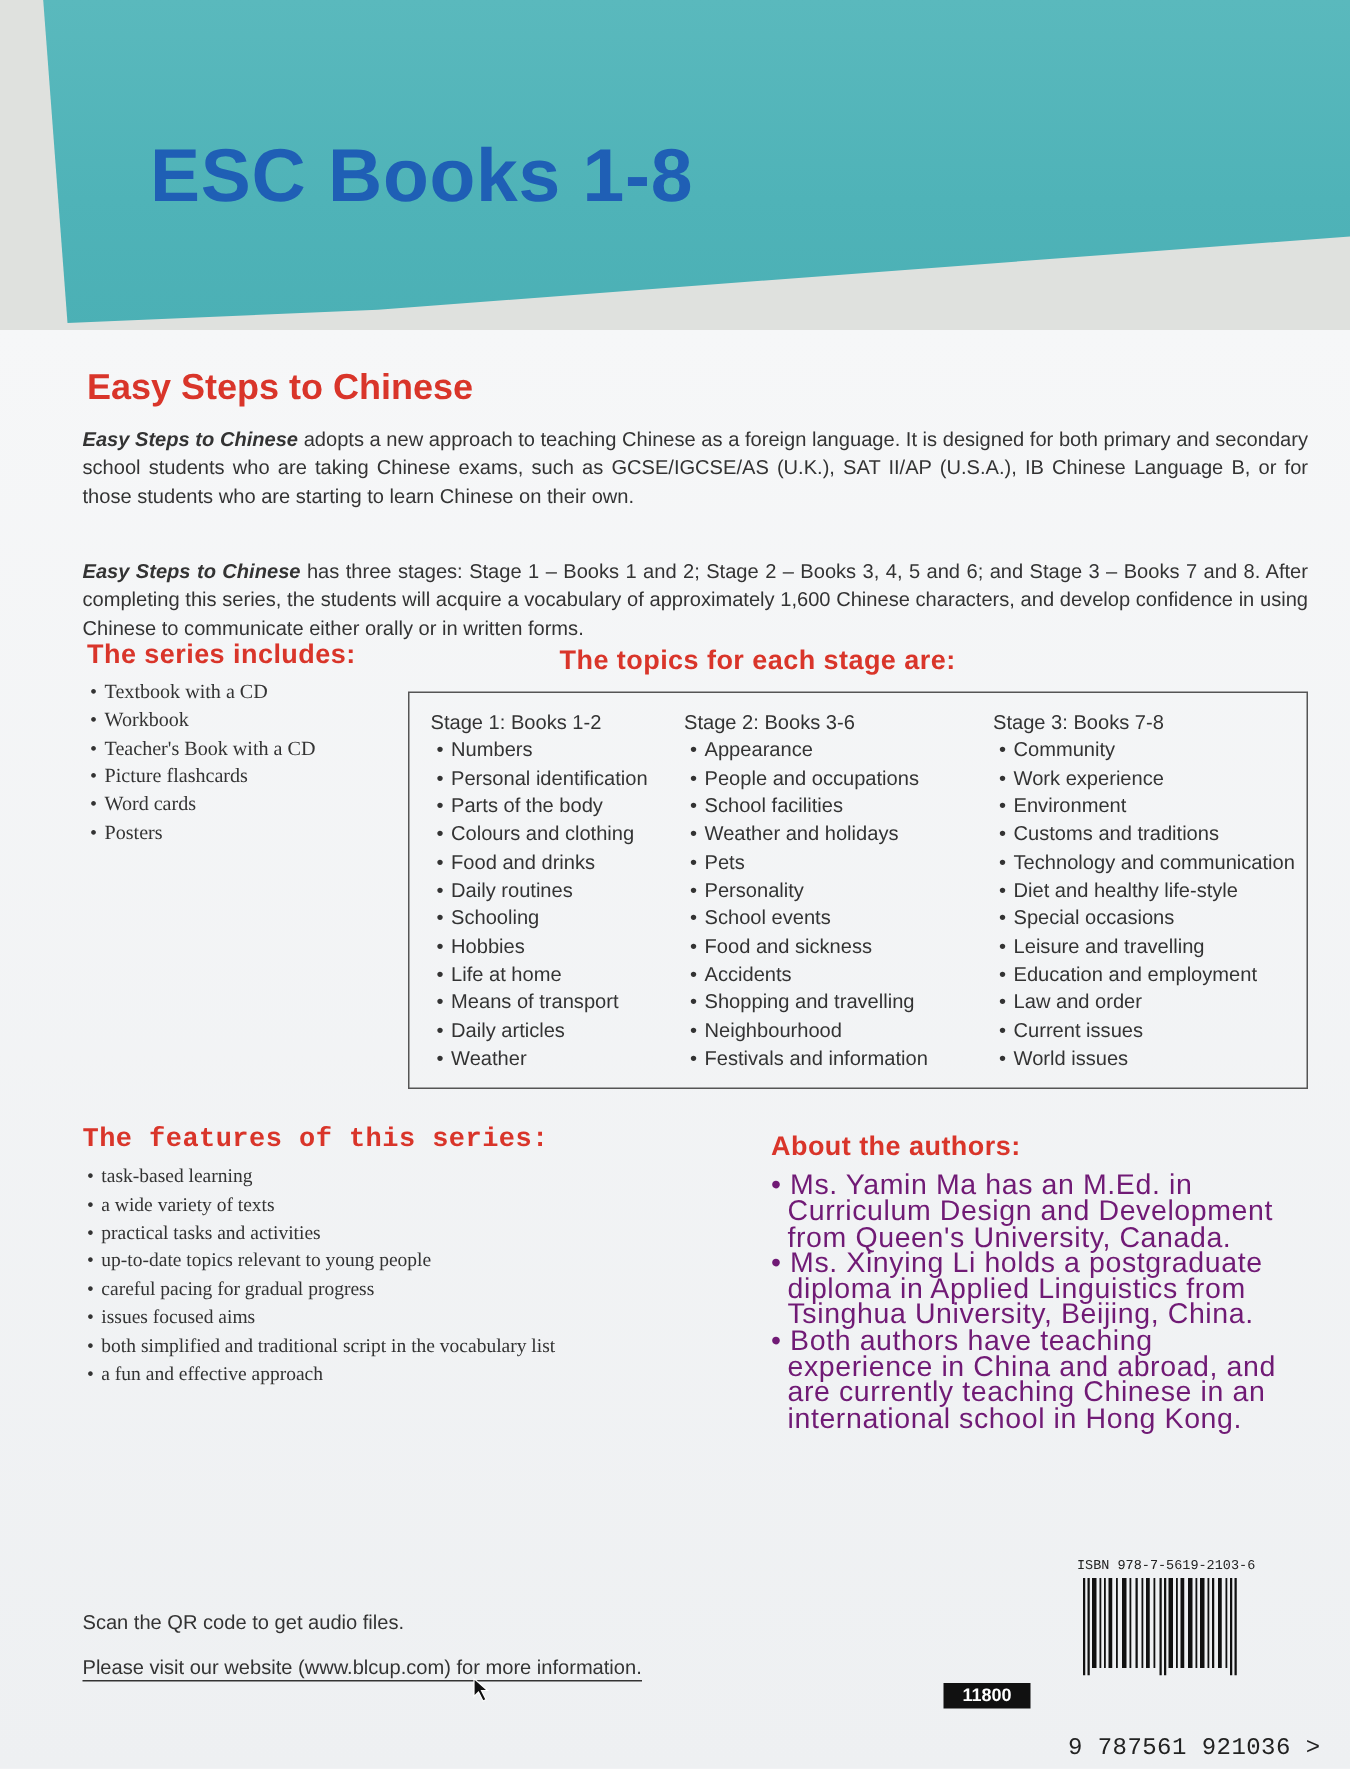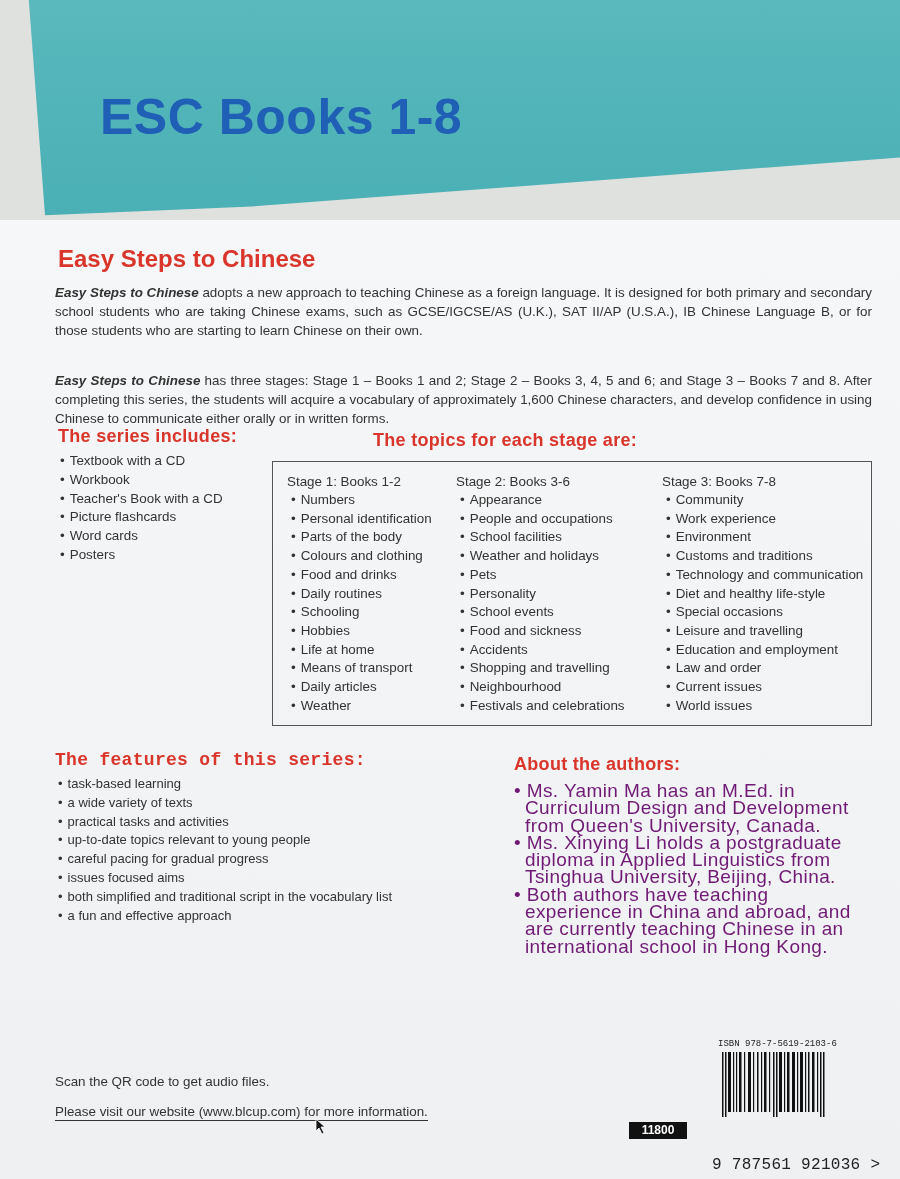--- a/index.html
+++ b/index.html
@@ -9,21 +9,21 @@
   .title{position:absolute;left:100px;top:88px;font-size:50px;font-weight:bold;color:#1f5fb5;letter-spacing:0.5px;}
   .page{position:absolute;left:0;top:220px;width:900px;height:959px;background:linear-gradient(180deg,#f6f7f8 0%,#eef0f2 100%);}
   .h-red{color:#d9352a;font-weight:bold;position:absolute;}
   .h1{left:58px;top:245px;font-size:24px;}
   .para{position:absolute;left:55px;width:817px;font-size:13.4px;line-height:19px;text-align:justify;color:#333;}
   .para i{font-weight:bold;font-style:italic;}
   .p1{top:283px;}
   .p2{top:371px;}
   .h2{font-size:18px;letter-spacing:0.3px;}
   .ul{position:absolute;list-style:none;margin:0;padding:0;font-size:13.4px;color:#333;}
-  .ul li{line-height:18.8px;}
+  .ul li{line-height:18.8px;font-family:Liberation Serif, serif;}
   .ul li::before{content:"•";margin-right:5px;}
   .box{position:absolute;left:272px;top:461px;width:598px;height:263px;border:1.5px solid #555;}
   .col{position:absolute;top:10px;font-size:13.4px;color:#333;}
   .col .stage{line-height:19px;}
   .col ul{list-style:none;margin:0;padding:0 0 0 4px;}
   .col li{line-height:18.7px;}
   .col li::before{content:"•";margin-right:5px;}
   .authors{position:absolute;left:514px;top:782px;width:350px;font-size:19px;color:#701a75;letter-spacing:0.4px;}
   .authors div{line-height:17.3px;padding-left:11px;text-indent:-11px;}
   .authors div::before{content:"• ";}
@@ -84,21 +84,21 @@
       <li>People and occupations</li>
       <li>School facilities</li>
       <li>Weather and holidays</li>
       <li>Pets</li>
       <li>Personality</li>
       <li>School events</li>
       <li>Food and sickness</li>
       <li>Accidents</li>
       <li>Shopping and travelling</li>
       <li>Neighbourhood</li>
-      <li>Festivals and celebrations</li>
+      <li>Festivals and information</li>
     </ul>
   </div>
   <div class="col" style="left:376px;margin-left:13px;">
     <div class="stage">Stage 3: Books 7-8</div>
     <ul>
       <li>Community</li>
       <li>Work experience</li>
       <li>Environment</li>
       <li>Customs and traditions</li>
       <li>Technology and communication</li>

